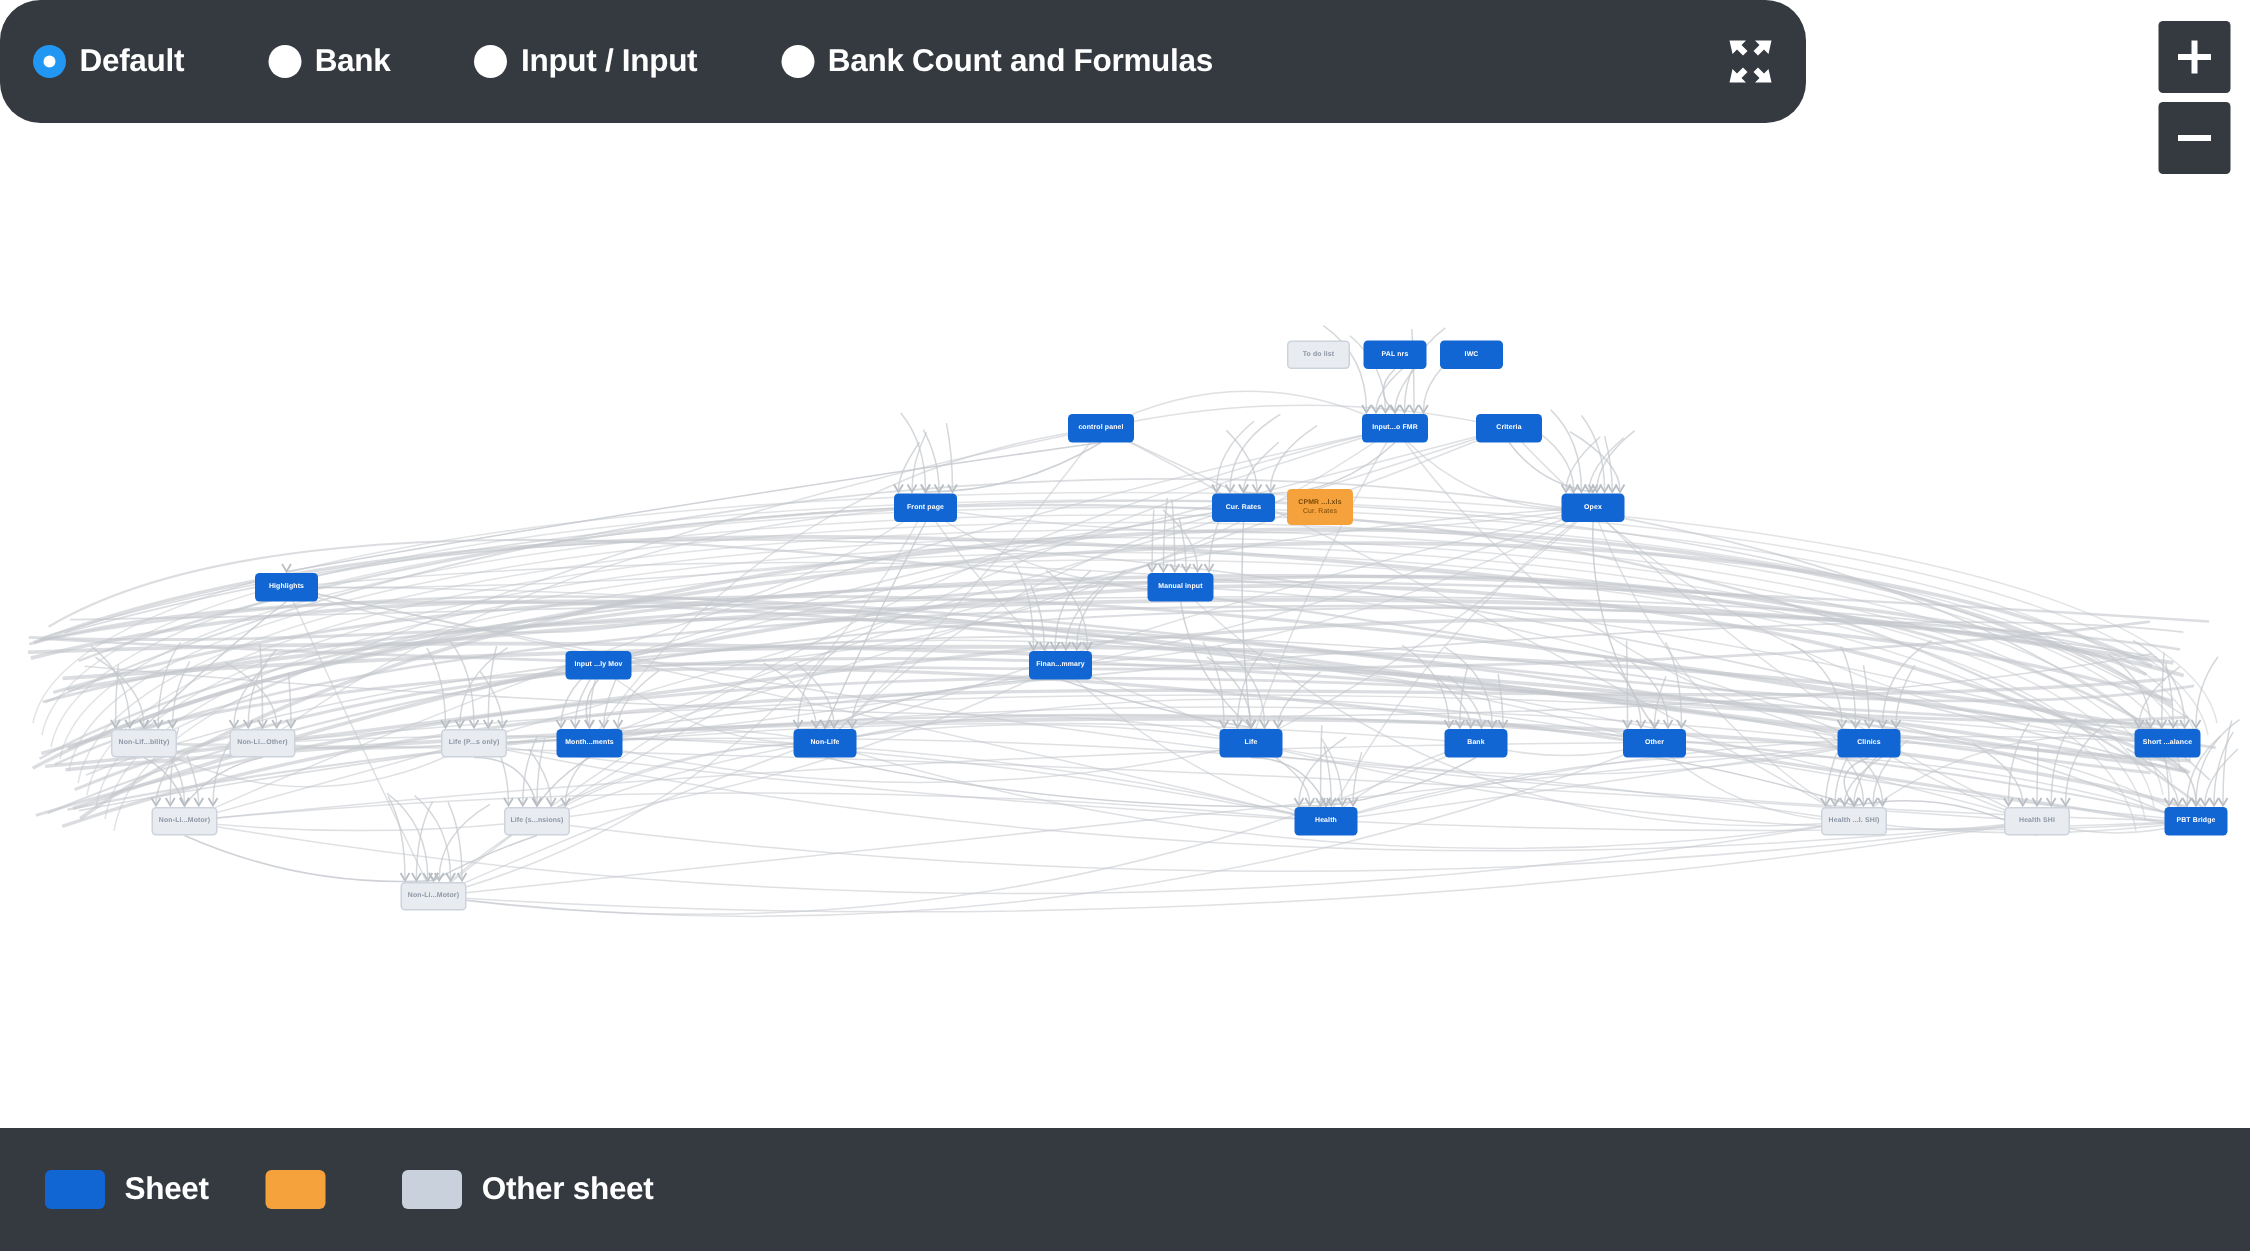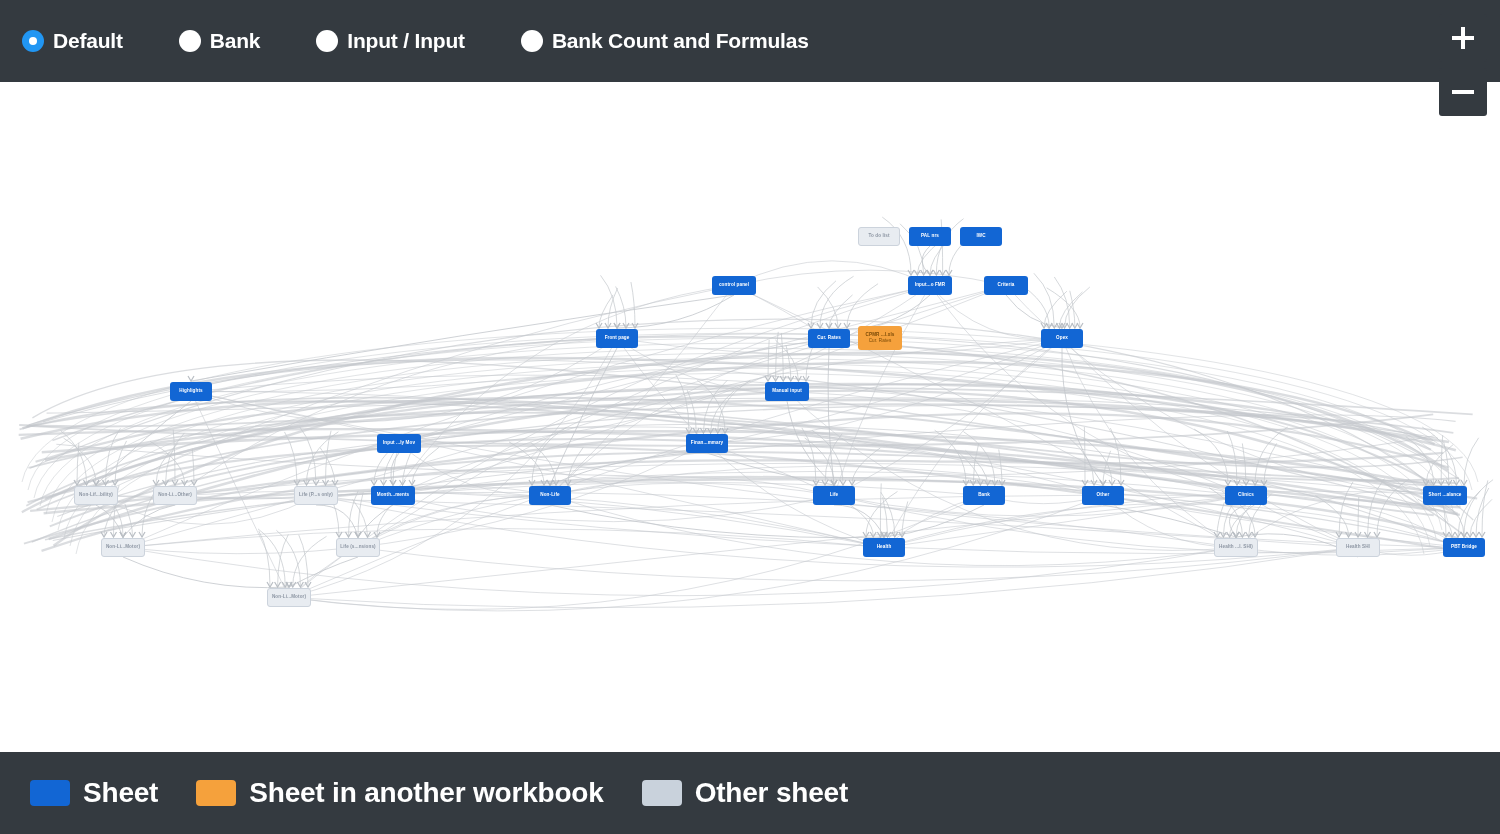--- a/index.html
+++ b/index.html
@@ -7,23 +7,23 @@
     width: 1500px; height: 834px;
     font-family: "Liberation Sans", sans-serif;
     background: #ffffff;
     overflow: hidden;
   }
   #app { position: relative; width: 1500px; height: 834px; background: #ffffff; }
 
   
   .toolbar {
     position: absolute; left: 0; top: 0;
-    width: 1500px; height: 82px;
+    width: 1204px; height: 82px;
     background: #343a40;
-    display: flex; align-items: center;
+    display: flex; align-items: center; border-radius: 27px;
   }
   .radio-group { display: flex; align-items: center; padding-left: 22px; gap: 0px; }
   .radio-item {
     display: flex; align-items: center;
     margin-right: 56px; cursor: pointer;
     user-select: none;
   }
   .radio-dot {
     width: 22px; height: 22px; border-radius: 50%;
     background: #ffffff; margin-right: 9px;
@@ -86,21 +86,21 @@
   .legend {
     position: absolute; left: 0; top: 752px;
     width: 1500px; height: 82px;
     background: #343a40;
     display: flex; align-items: center; padding-left: 30px;
   }
   .legend-item { display: flex; align-items: center; margin-right: 38px; }
   .legend-swatch {
     width: 40px; height: 26px; border-radius: 4px; margin-right: 13px; flex: 0 0 auto;
   }
-  .legend-text { color: #ffffff; font-size: 28px; font-weight: bold; letter-spacing: -0.2px; white-space: nowrap; }
+  .legend-text { color: #ffffff; font-size: 21px; font-weight: bold; letter-spacing: -0.2px; white-space: nowrap; }
 </style>
 </head>
 <body>
 
 <div id="app">
 
   <div class="toolbar">
     <div class="radio-group" id="radio-group">
         <div class="radio-item selected">
           <div class="radio-dot"></div>
@@ -689,21 +689,20 @@
     </div>
   </div>
 
   <div class="legend" id="legend">
       <div class="legend-item">
         <div class="legend-swatch" style="background: rgb(18, 102, 212);"></div>
         <div class="legend-text">Sheet</div>
       </div>
       <div class="legend-item">
         <div class="legend-swatch" style="background: rgb(245, 161, 60);"></div>
-        <div class="legend-text">Sheet in another workbook</div>
       </div>
       <div class="legend-item">
         <div class="legend-swatch" style="background: rgb(201, 210, 220);"></div>
         <div class="legend-text">Other sheet</div>
       </div>
     </div>
 
 </div>
 
 </body></html>

